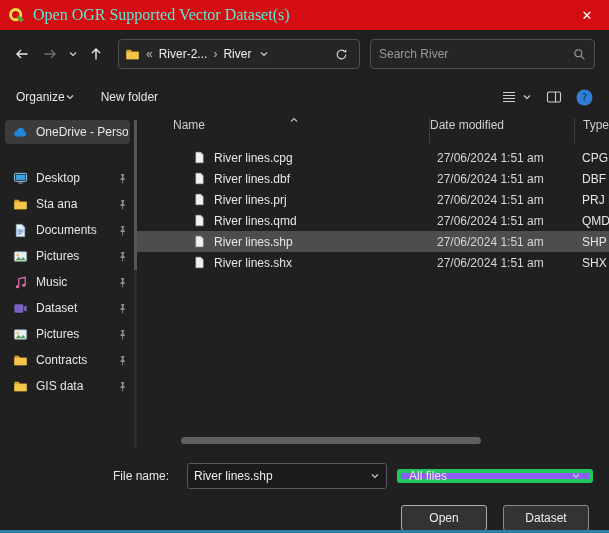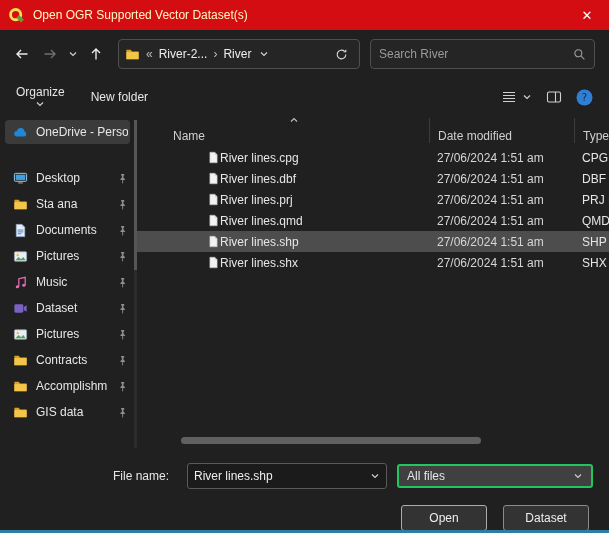--- a/index.html
+++ b/index.html
@@ -7,80 +7,80 @@
   body {
     font-family: "Liberation Sans","DejaVu Sans",sans-serif;
     font-size: 12px;
     background: #141414;
     color: #e6e6e6;
   }
   .window { width:609px; height:533px; background:#202020; position:relative; overflow:hidden; }
 
   
   .titlebar { height:30px; background:#d40d12; display:flex; align-items:center; padding-left:8px; gap:8px; }
-  .titlebar .title { color:#fef9c3; font-size:12px; }
+  .titlebar .title { color:#5eead4; font-size:16px;font-family:Liberation Serif, serif; }
   .close-btn { margin-left:auto; width:44px; height:30px; display:flex; align-items:center; justify-content:center; color:#fff; font-size:13px; cursor:default; }
 
   
   .navbar { height:48px; display:flex; align-items:center; padding:0 14px 0 8px; }
   .nav-btn { width:28px; height:28px; display:flex; align-items:center; justify-content:center; border-radius:4px; }
   .nav-btn.small { width:18px; }
   .crumb-box { flex:0 0 242px; height:30px; margin-left:8px; border:1px solid #4f4f4f; border-radius:4px; background:#252525; display:flex; align-items:center; padding:0 6px; gap:6px; overflow:hidden; }
   .crumb-sep { color:#bdbdbd; }
   .crumb-item { color:#ededed; white-space:nowrap; }
   .crumb-chev { margin-left:2px; display:flex; align-items:center; }
   .refresh-btn { margin-left:auto; display:flex; align-items:center; justify-content:center; width:24px; height:24px; }
   .search-box { flex:1; height:30px; margin-left:10px; border:1px solid #4f4f4f; border-radius:4px; background:#252525; display:flex; align-items:center; padding:0 8px; gap:6px; }
   .search-box input { flex:1; background:transparent; border:none; outline:none; color:#ef4444; font-family:inherit; font-size:12px; }
   .search-box input::placeholder { color:#9a9a9a; }
 
   
   .toolbar { height:38px; display:flex; align-items:center; padding:0 16px; gap:26px; }
-  .tool-btn { display:flex; align-items:center; color:#e6e6e6;flex-direction:column; }
+  .tool-btn { display:flex; align-items:center; color:#e6e6e6; }
   .tool-right { margin-left:auto; display:flex; align-items:center; gap:14px; }
   .split-btn { display:flex; align-items:center; gap:5px; }
 
   
   .main { display:flex; height:336px; }
 
   .sidebar { flex:0 0 137px; padding-top:4px; position:relative; overflow:hidden; }
   .side-item { height:24px; margin:0 7px 2px 5px; padding:0 2px 0 8px; display:flex; align-items:center; gap:8px; border-radius:4px; }
   .side-item.selected { background:#3b3b3b; }
   .side-item.group-end { margin-bottom:22px; }
   .side-label { flex:1; white-space:nowrap; overflow:hidden; }
   .side-item .pin { margin-left:auto; flex:none; display:flex; }
   .side-scroll { position:absolute; right:0; top:4px; width:3px; height:328px; background:#2c2c2c; }
   .side-scroll .thumb { position:absolute; top:0; left:0; width:3px; height:150px; background:#565656; }
 
   .filearea { flex:1; position:relative; display:flex; flex-direction:column; overflow:hidden; }
   .fheader { display:flex; height:25px; align-items:stretch; color:#cfcfcf; position:relative; margin-top:2px; }
-  .hcell { display:flex; align-items:flex-end; }
+  .hcell { display:flex; align-items:flex-start; }
   .hname { flex:0 0 292px; padding-left:36px; position:relative; }
-  .hdate { flex:0 0 145px; border-left:1px solid #3c3c3c; padding-left:8px; }
+  .hdate { flex:0 0 145px; border-left:1px solid #3c3c3c; }
   .htype { flex:1; border-left:1px solid #3c3c3c; padding-left:8px; overflow:hidden; white-space:nowrap; }
   .sortmark { position:absolute; top:-3px; left:152px; }
 
   .frows { margin-top:4px; }
   .frow { display:flex; height:21px; align-items:center; }
   .frow.selected { background:#4d4d4d; }
   .cell { display:flex; align-items:center; }
-  .cell.name { flex:0 0 292px; padding-left:70px; gap:0; overflow:hidden; white-space:nowrap; }
+  .cell.name { flex:0 0 292px; padding-left:56px; gap:8px; overflow:hidden; white-space:nowrap; }
   .cell.date { flex:0 0 145px; padding-left:8px; color:#d6d6d6;text-align:center; }
   .cell.type { flex:1; padding-left:8px; overflow:hidden; white-space:nowrap; }
 
   .hscroll { position:absolute; left:6px; bottom:8px; right:6px; height:7px; }
   .hscroll .thumb { position:absolute; left:38px; width:300px; height:7px; background:#606060; border-radius:4px; }
 
   
   .footer { padding:11px 16px 0; }
   .frow1 { display:flex; align-items:center; justify-content:flex-end; gap:10px; }
   .fname-label { margin-right:8px; }
   .fname-input { width:200px; height:26px; border:1px solid #5a5a5a; background:#1b1b1b; border-radius:3px; display:flex; align-items:center; padding:0 6px; gap:4px; }
   .fname-input input { flex:1; min-width:0; background:transparent; border:none; outline:none; color:#eee; font-family:inherit; font-size:12px; }
-  .ftype-select { width:196px; height:24px; border:2px solid #22c55e; background:#404040; border-radius:3px; display:flex; align-items:center; justify-content:space-between; padding:0 8px; }
+  .ftype-select { width:196px; height:14px; border:4px solid #22c55e; background:#8b5cf6; border-radius:3px; display:flex; align-items:center; justify-content:space-between; padding:0 8px; }
   .frow2 { margin-top:16px; display:flex; justify-content:flex-end; gap:16px; padding-right:4px; }
   .btn { width:86px; height:26px; background:#333333; border:1px solid #8a8a8a; border-radius:3px; display:flex; align-items:center; justify-content:center; color:#eeeeee; }
   .btn.default { border-color:#adadad; }
 
   .bottom-strip { position:absolute; bottom:0; left:0; right:0; height:3px; background:#2d7da5; }
 
   .ic { display:inline-flex; align-items:center; justify-content:center; line-height:0; }
 </style>
 </head>
 <body>
@@ -336,34 +336,20 @@
               </svg>
             </span>
           </div>
           <div class="side-item">
             <span class="ic">
               <svg width="15" height="15" viewBox="0 0 16 16">
                 <path d="M1.5 3h4.6l1.4 1.8h7v8.2h-13z" fill="#dba22e"></path>
                 <rect x="1.5" y="5.4" width="13" height="7.6" fill="#f3c64a"></rect>
               </svg>
             </span>
-            <span class="side-label">Accomplishm</span>
-            <span class="ic pin">
-              <svg width="11" height="11" viewBox="0 0 16 16">
-                <path d="M6 1.5h4.5v1.6l-1.1.8v3l2.1 1.9v1.5H8.9v4.2l-.65 1-.65-1v-4.2H5v-1.5l2.1-1.9v-3L6 3.1z" fill="#8f8f8f"></path>
-              </svg>
-            </span>
-          </div>
-          <div class="side-item">
-            <span class="ic">
-              <svg width="15" height="15" viewBox="0 0 16 16">
-                <path d="M1.5 3h4.6l1.4 1.8h7v8.2h-13z" fill="#dba22e"></path>
-                <rect x="1.5" y="5.4" width="13" height="7.6" fill="#f3c64a"></rect>
-              </svg>
-            </span>
             <span class="side-label">GIS data</span>
             <span class="ic pin">
               <svg width="11" height="11" viewBox="0 0 16 16">
                 <path d="M6 1.5h4.5v1.6l-1.1.8v3l2.1 1.9v1.5H8.9v4.2l-.65 1-.65-1v-4.2H5v-1.5l2.1-1.9v-3L6 3.1z" fill="#8f8f8f"></path>
               </svg>
             </span>
           </div>
         </div>
       <div class="side-scroll">
           <div class="thumb"></div>

